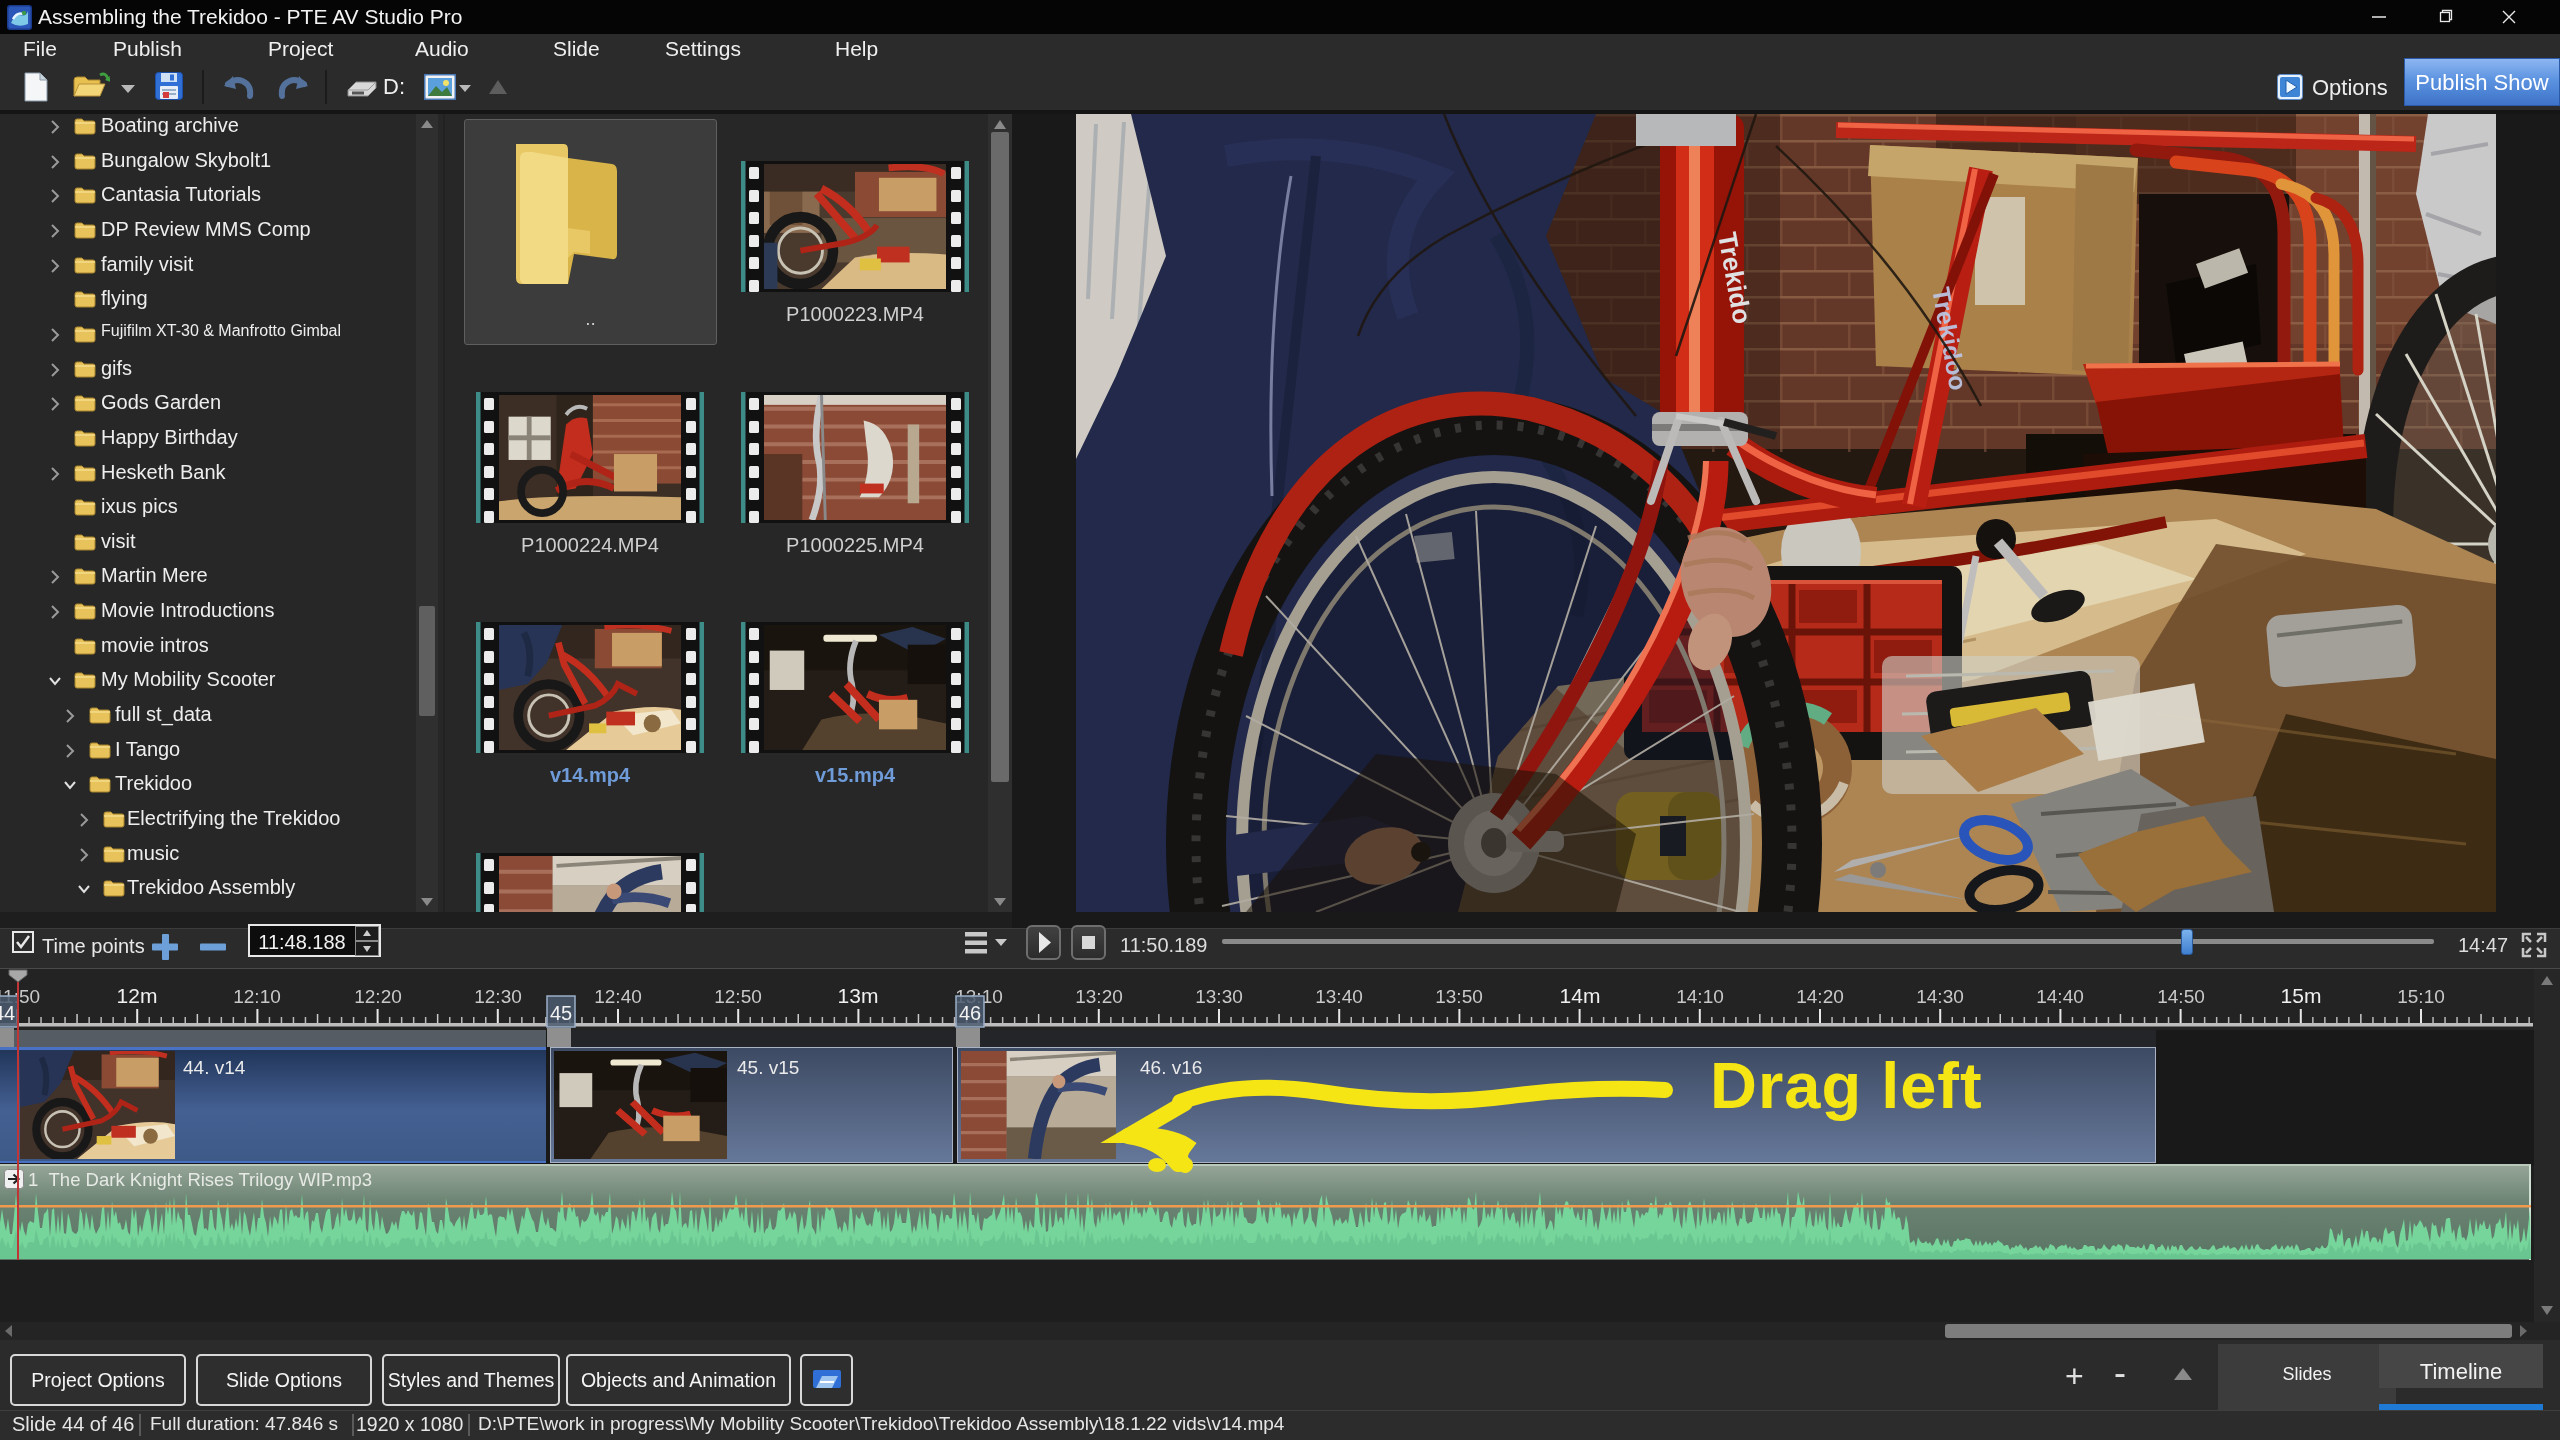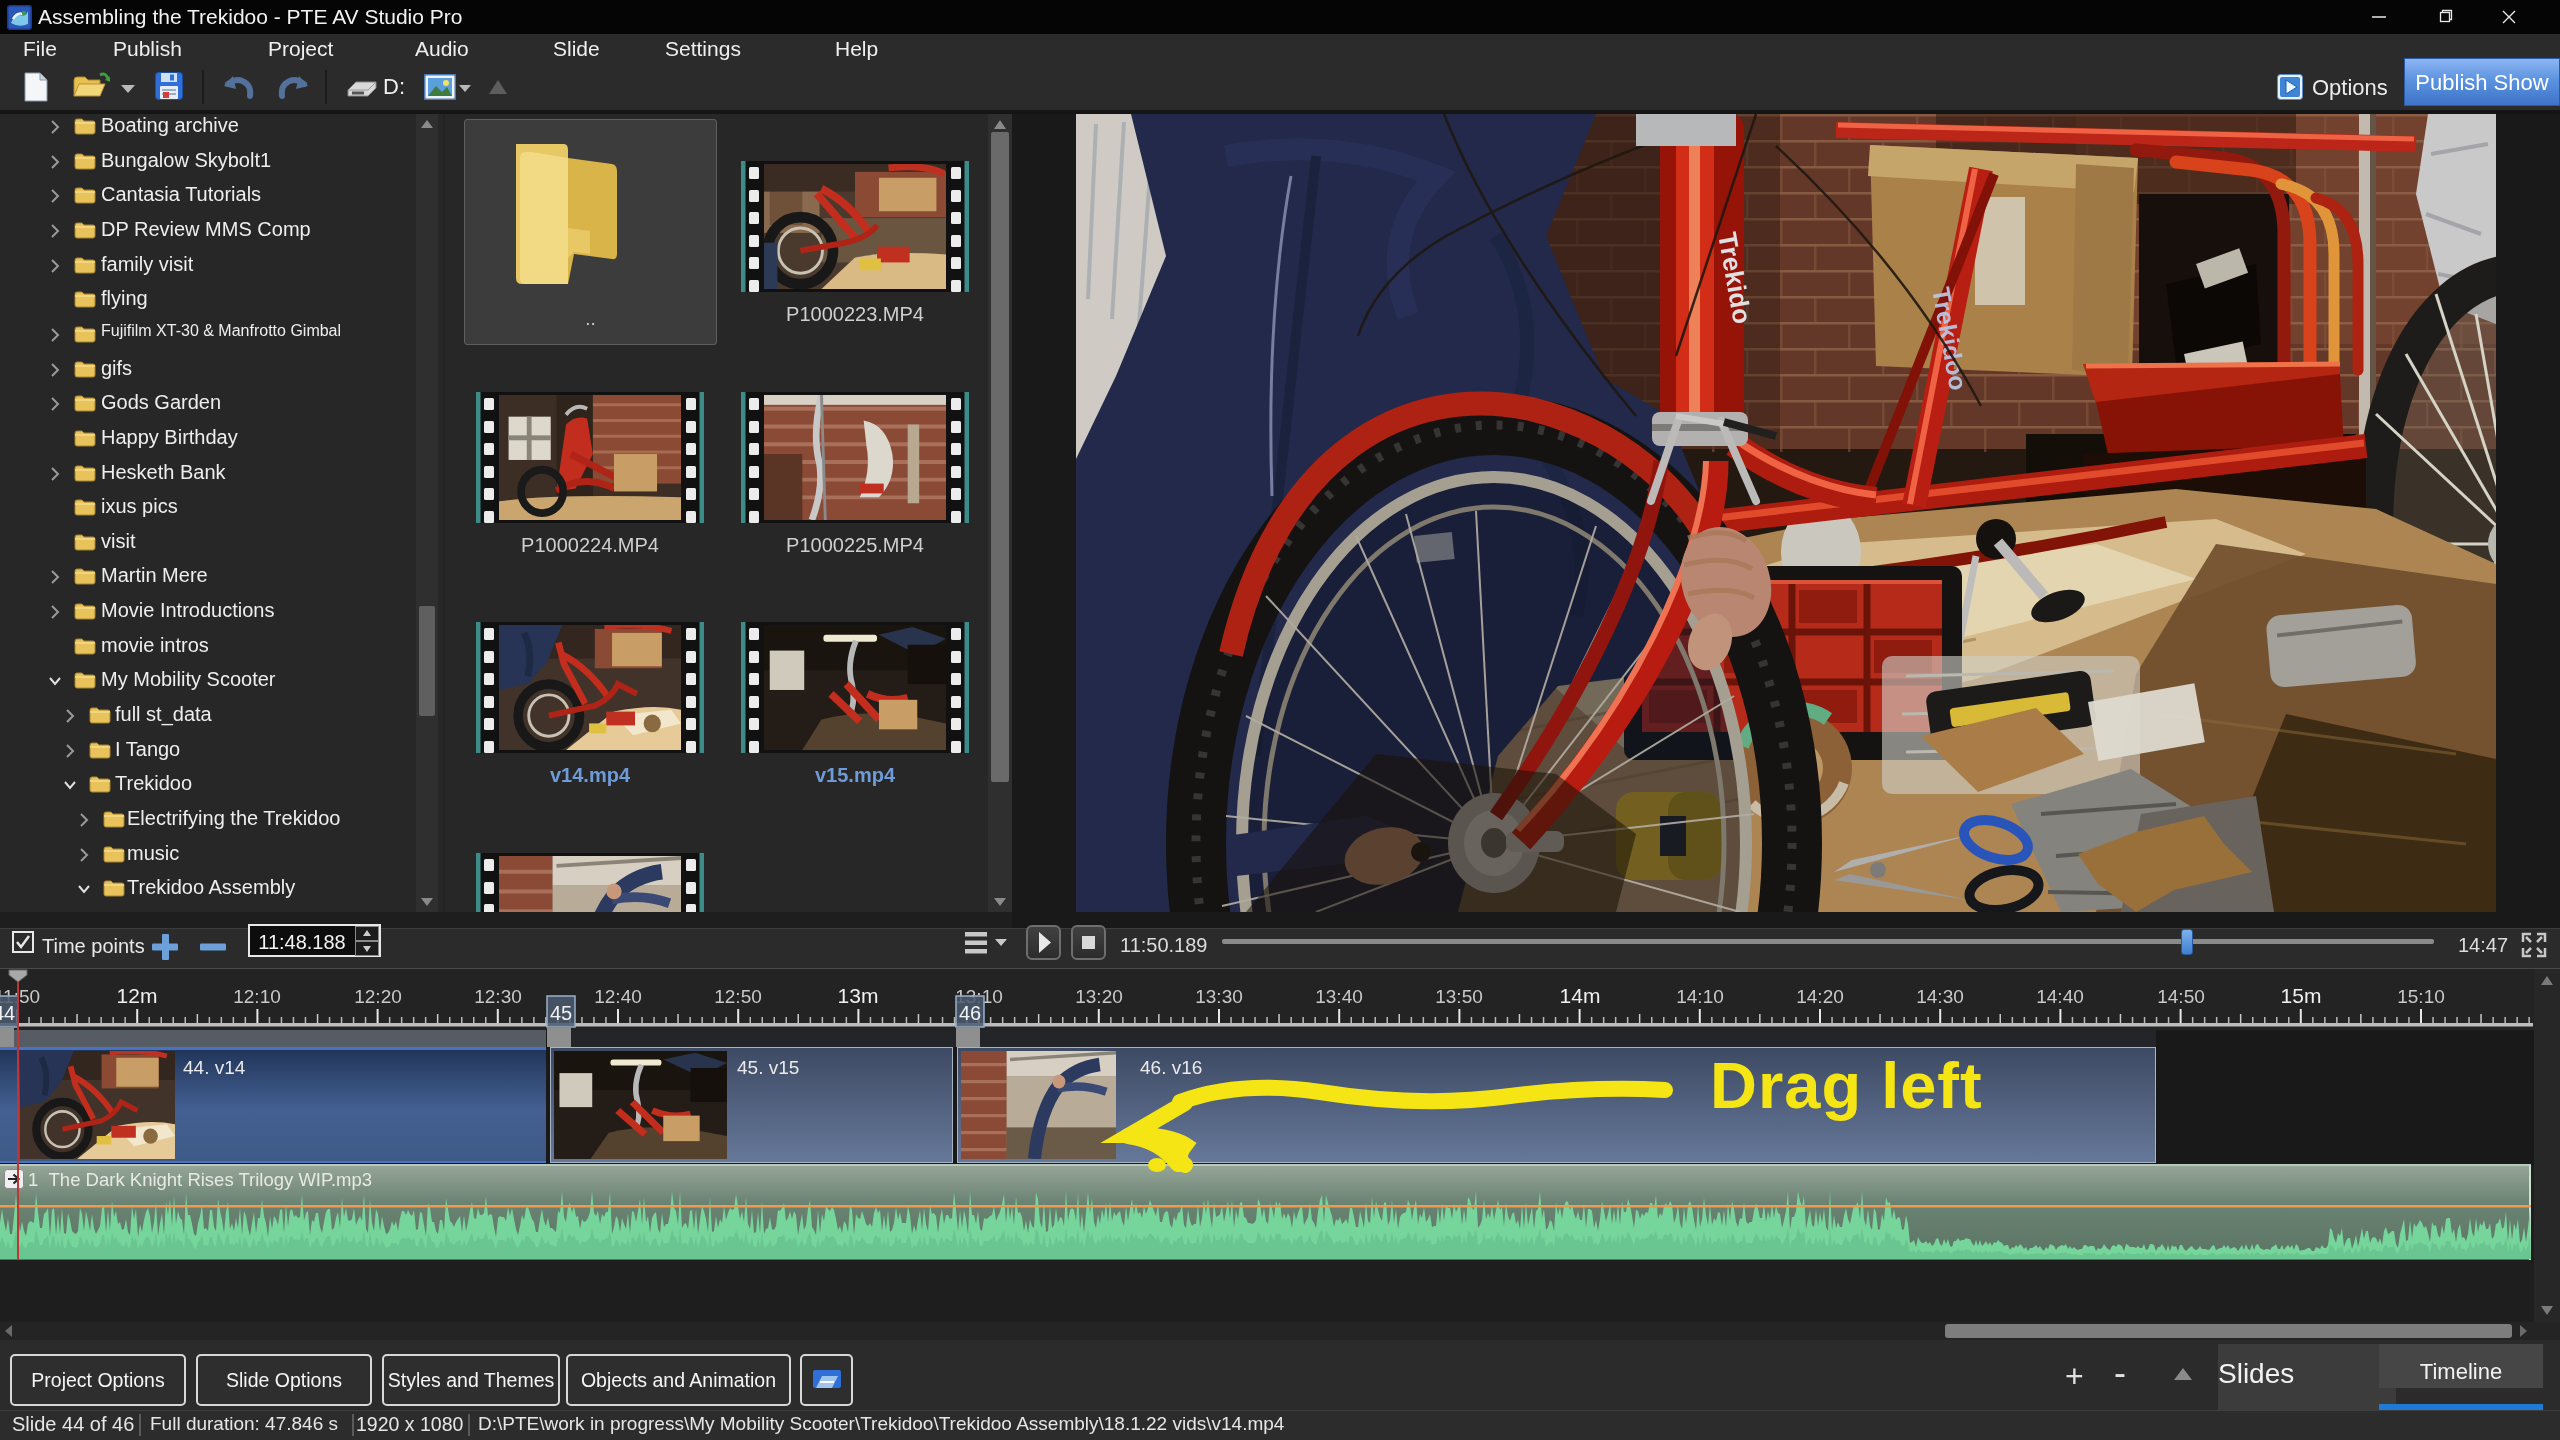--- a/index.html
+++ b/index.html
@@ -1344,21 +1344,21 @@
     <svg class="abs" style="left:812px;top:1366px" width="30" height="26">
       <rect x="1" y="4" width="28" height="18" rx="2" fill="#2f6fd6"></rect>
       <path d="M4 22 L10 10 L26 10 L20 22 Z" fill="#9ec4f0"></path>
       <path d="M8 16 l14 0" stroke="#ffffff" stroke-width="2"></path>
     </svg>
     <div class="abs" style="left:2065px;top:1358px;font-size:32px;color:#e0e0e0">+</div>
     <div class="abs" style="left:2114px;top:1352px;font-size:36px;color:#e0e0e0">-</div>
     <svg class="abs" style="left:2172px;top:1366px" width="22" height="16">
       <path d="M11 2 L20 14 L2 14 Z" fill="#8a8a8a"></path>
     </svg>
-    <div class="abs" style="left:2218px;top:1344px;width:178px;height:66px;background:#3c3c3c;color:#f2f2f2;font-size:28px;text-align:left;line-height:60px">Slides</div>
+    <div class="abs" style="left:2218px;top:1344px;width:178px;height:66px;background:#3c3c3c;color:#f2f2f2;font-size:18px;text-align:center;line-height:60px">Slides</div>
     <div class="abs" style="left:2379px;top:1344px;width:164px;height:44px;background:#464646;color:#f2f2f2;font-size:22px;text-align:center;line-height:56px">Timeline</div>
     <div class="abs" style="left:2379px;top:1404px;width:164px;height:6px;background:#1e7ad4"></div>
     <div class="abs" style="left:0;top:1410px;width:2560px;height:30px;background:#2c2c2c;border-top:1px solid #3e3e3e"></div>
     <div class="abs" style="left:12px;top:1413px;font-size:20px;color:#e6e6e6">Slide 44 of 46</div>
     <div class="abs" style="left:139px;top:1414px;width:2px;height:22px;background:#5a5a5a"></div>
     <div class="abs" style="left:150px;top:1413px;font-size:19px;color:#e6e6e6">Full duration: 47.846 s</div>
     <div class="abs" style="left:352px;top:1414px;width:2px;height:22px;background:#5a5a5a"></div>
     <div class="abs" style="left:356px;top:1413px;font-size:19.5px;color:#e6e6e6">1920 x 1080</div>
     <div class="abs" style="left:468px;top:1414px;width:2px;height:22px;background:#5a5a5a"></div>
     <div class="abs" style="left:478px;top:1413px;font-size:19px;color:#e6e6e6">D:\PTE\work in progress\My Mobility Scooter\Trekidoo\Trekidoo Assembly\18.1.22 vids\v14.mp4</div>

